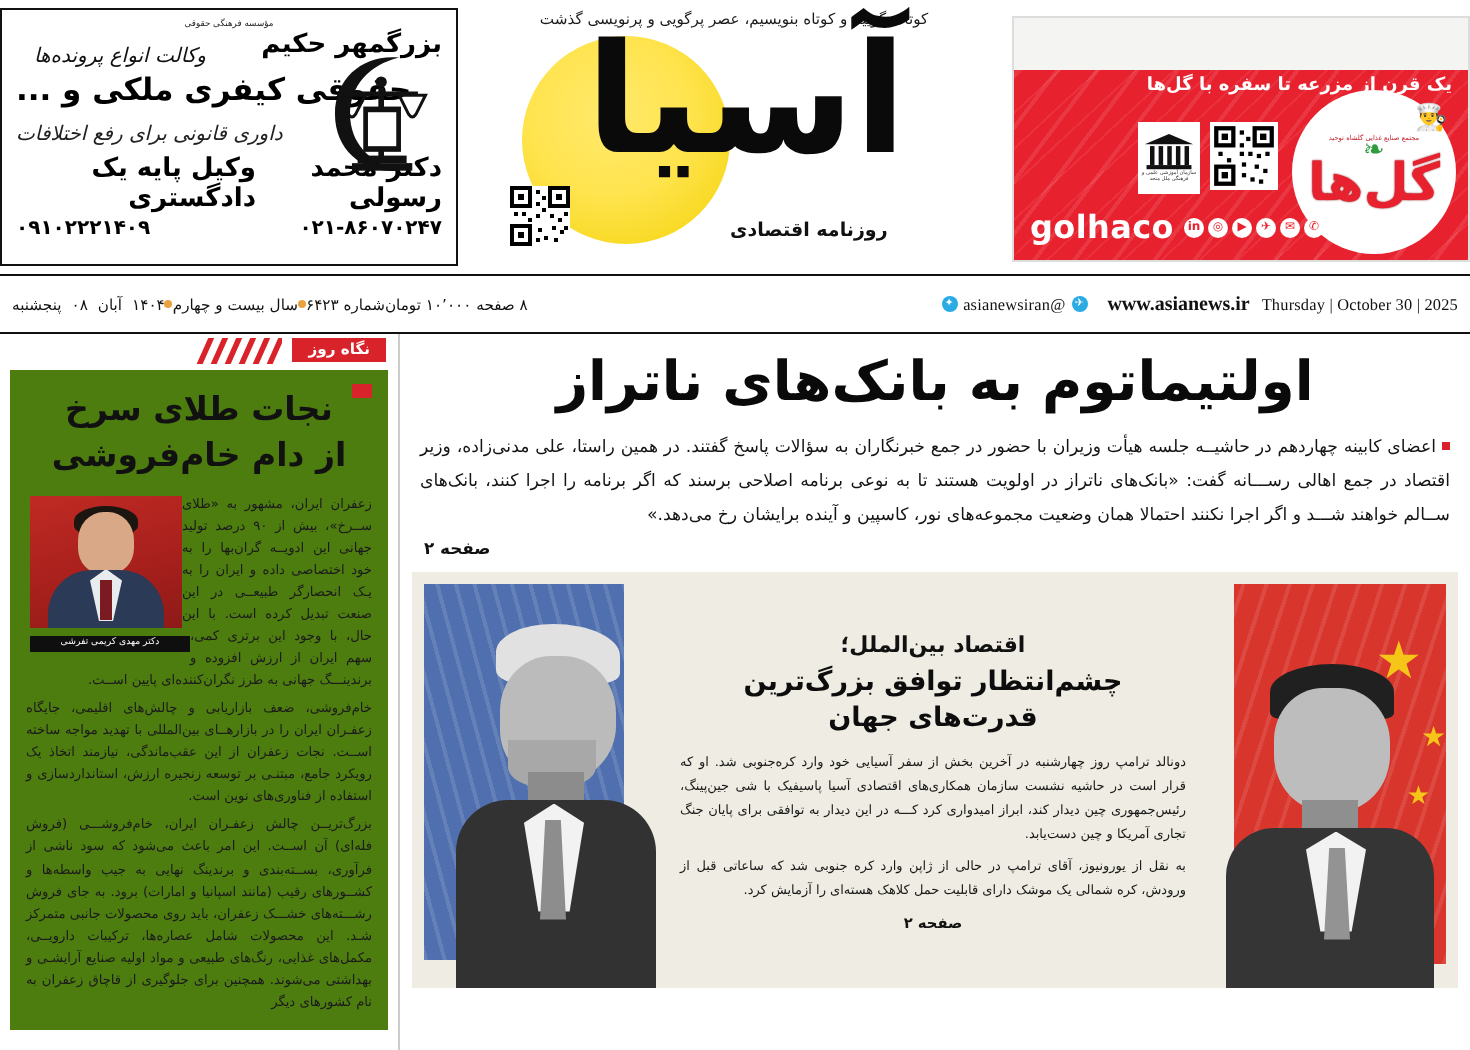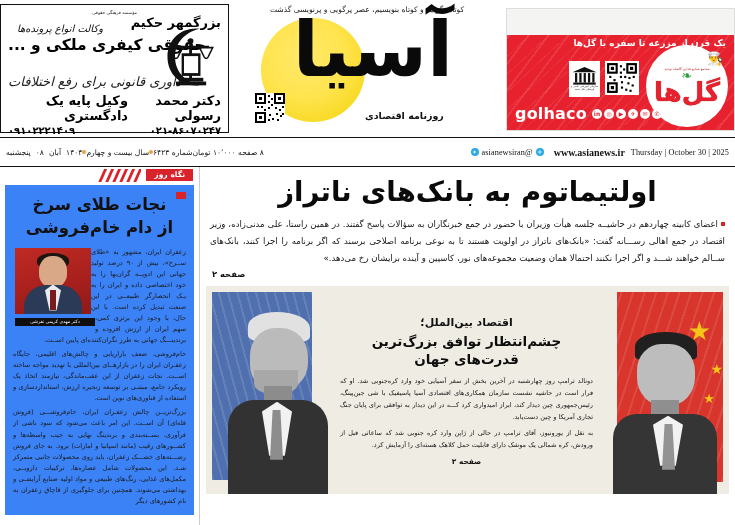--- a/index.html
+++ b/index.html
@@ -27,21 +27,21 @@
   .ad-legal .brand-row{display:flex;flex-direction:row;align-items:flex-start;justify-content:space-between;}
   .ad-legal .brandbox{width:118px;}
   .ad-legal .brand{
     font-size:13px;font-weight:bold;text-align:right;color:#000;line-height:1.05;
     letter-spacing:-.3px;
   }
   .ad-legal .vekalat{font-size:10px;color:#111;text-align:right;padding-top:7px;font-style:italic;}
   .ad-legal .bigline{
     font-size:15.5px;font-weight:bold;text-align:left;margin-top:2px;letter-spacing:-.2px;color:#000;
   }
-  .ad-legal .davari{font-size:13px;text-align:left;color:#222;margin-top:20px;font-style:italic;}
+  .ad-legal .davari{font-size:10px;text-align:left;color:#222;margin-top:8px;font-style:italic;}
   .ad-legal .namerow{display:flex;justify-content:space-between;align-items:baseline;margin-top:4px;}
   .ad-legal .nm{font-size:13px;font-weight:bold;color:#000;}
   .ad-legal .phonerow{display:flex;justify-content:space-between;align-items:baseline;margin-top:2px;}
   .ad-legal .ph{font-size:10px;font-weight:bold;letter-spacing:.4px;color:#000;}
   .scale-emblem{
     position:absolute;right:7px;top:20px;width:58px;height:66px;
   }
 
   
   .masthead{flex:1;position:relative;height:137px;}
@@ -130,21 +130,21 @@
   
   .side-tagbar{position:relative;height:16px;}
   .side-tag{
     position:absolute;right:6px;top:2px;background:#d8232a;color:#fff;
     font-size:7.6px;font-weight:bold;padding:1px 8px 2px 8px;
   }
   .side-stripes{position:absolute;right:58px;top:2px;width:60px;height:13px;overflow:hidden;}
   .side-stripes i{
     position:absolute;top:-3px;width:3px;height:20px;background:#d8232a;transform:skewX(-24deg);
   }
-  .side-panel{background:#3b82f6;margin:2px 5px 0 5px;padding:7px 8px 8px 8px;height:330px;box-sizing:border-box;position:relative;overflow:hidden;}
+  .side-panel{background:#4d7c0f;margin:2px 5px 0 5px;padding:7px 8px 8px 8px;height:330px;box-sizing:border-box;position:relative;overflow:hidden;}
   .side-redbar{position:absolute;right:8px;top:7px;width:10px;height:7px;background:#d8232a;}
   .side-title{
     font-size:16.5px;font-weight:bold;line-height:1.38;text-align:center;color:#111;
     margin:2px 0 7px 0;letter-spacing:-.3px;
   }
   .side-body{font-size:6.6px;line-height:1.68;text-align:justify;color:#1b1b1b;}
   .side-photo{
     float:left;width:76px;height:66px;margin:1px 0 4px 2px;position:relative;
     background:linear-gradient(165deg,#c02a24 0%,#a8201c 55%,#8e1a18 100%);overflow:hidden;
   }

